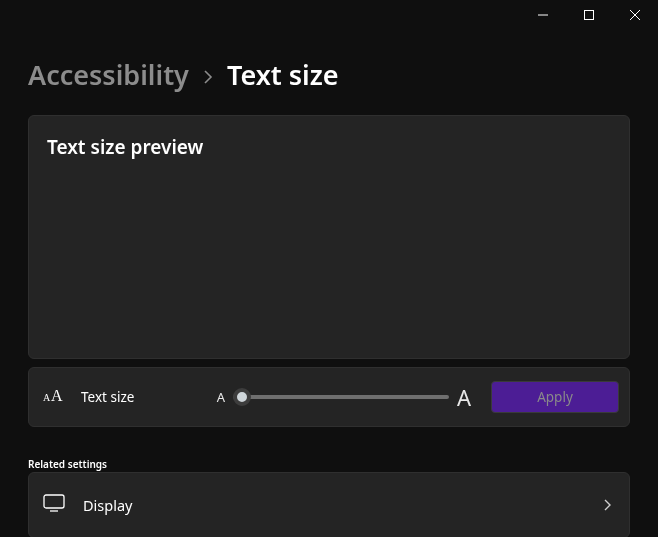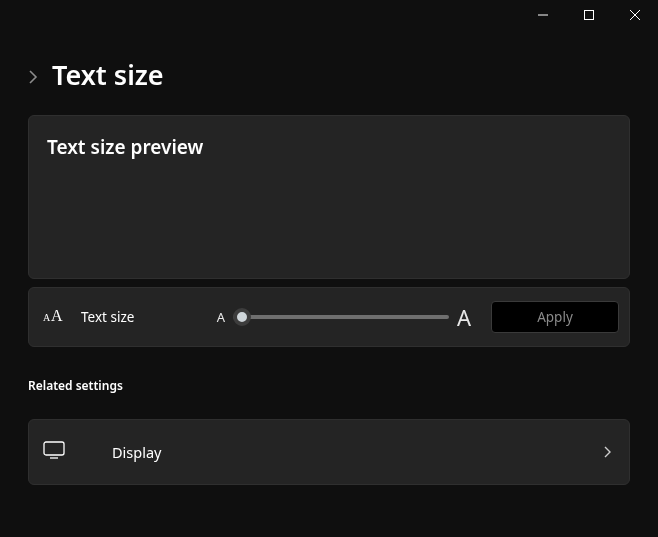--- a/index.html
+++ b/index.html
@@ -52,21 +52,21 @@
     color: #ffffff;
   }
   .card {
     background: #242424;
     border: 1px solid #2f2f2f;
     border-radius: 6px;
     width: 100%;
   }
   .preview-card {
     padding: 18px 10px 22px 18px;
-    height: 164px;
+    height: 244px;
   }
   .preview-title {
     font-size: 19px;
     font-weight: 600;
     margin-bottom: 12px;
   }
   .preview-body {
     font-size: 15px;
     line-height: 1.4;
     color: #e8e8e8;
@@ -106,46 +106,46 @@
     transform: translate(0, -50%);
     width: 18px;
     height: 18px;
     border-radius: 50%;
     background: #cfd6da;
     border: 4px solid #3d3d3d;
   }
   .apply-btn {
     width: 128px;
     height: 32px;
-    background: #000000;
+    background: #4c1d95;
     border: 1px solid #3a3a3a;
     border-radius: 4px;
     color: #8a8a8a;
     font-size: 13.5px;
     display: flex;
     align-items: center;
     justify-content: center;
     margin-left: 6px;
   }
   .section-heading {
-    font-size: 12px;
+    font-size: 10px;
     font-weight: 600;
     margin-top: 30px;
-    margin-bottom: 25px;
+    margin-bottom: 1px;
   }
   .link-card {
     height: 66px;
     display: flex;
     align-items: center;
     padding: 0 18px 0 14px;
     gap: 18px;
   }
   .display-icon { flex: 0 0 auto; color: #ffffff; }
   .link-text { display: flex; flex-direction: column; gap: 2px; }
-  .link-title { font-size: 14.5px; margin-left: 29px; }
+  .link-title { font-size: 14.5px; }
   .link-sub { font-size: 12px; color: #bdbdbd; }
   .chevron { margin-left: auto; color: #cfcfcf; }
 </style>
 </head>
 <body>
 
 <div class="titlebar">
   <div class="win-btn">
     <svg width="10" height="10" viewBox="0 0 10 10">
         <path d="M0 5 H10" stroke="#fff" stroke-width="1"></path>
@@ -159,20 +159,21 @@
   <div class="win-btn">
     <svg width="10" height="10" viewBox="0 0 10 10">
         <path d="M0 0 L10 10 M10 0 L0 10" stroke="#fff" stroke-width="1"></path>
       </svg>
   </div>
 </div>
 
 <div class="content">
 
   <div class="breadcrumb">
+    <span class="crumb-parent">Accessibility</span>
     <span class="crumb-sep">
       <svg width="10" height="14" viewBox="0 0 10 14">
           <path d="M2 1 L8 7 L2 13" fill="none" stroke="#8c8c8c" stroke-width="1.6"></path>
         </svg>
     </span>
     <span class="crumb-current">Text size</span>
   </div>
 
   <div class="card preview-card">
     <div class="preview-title">Text size preview</div>

